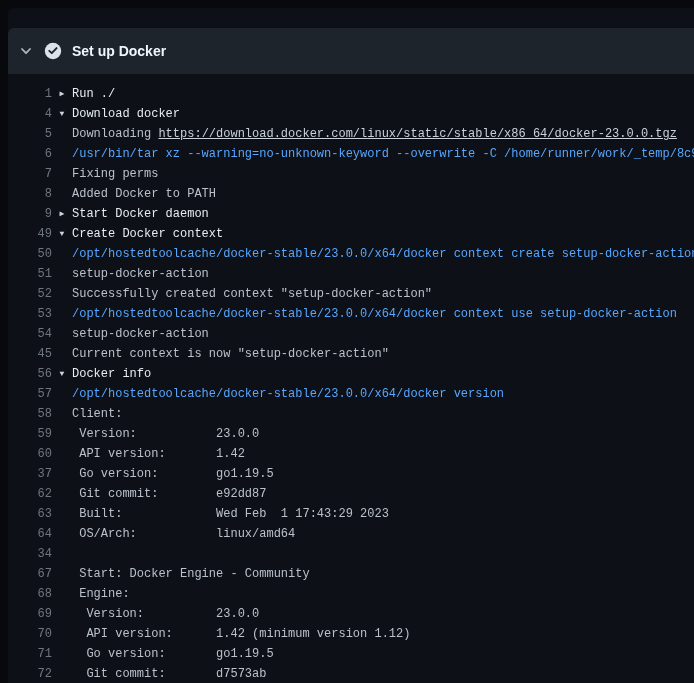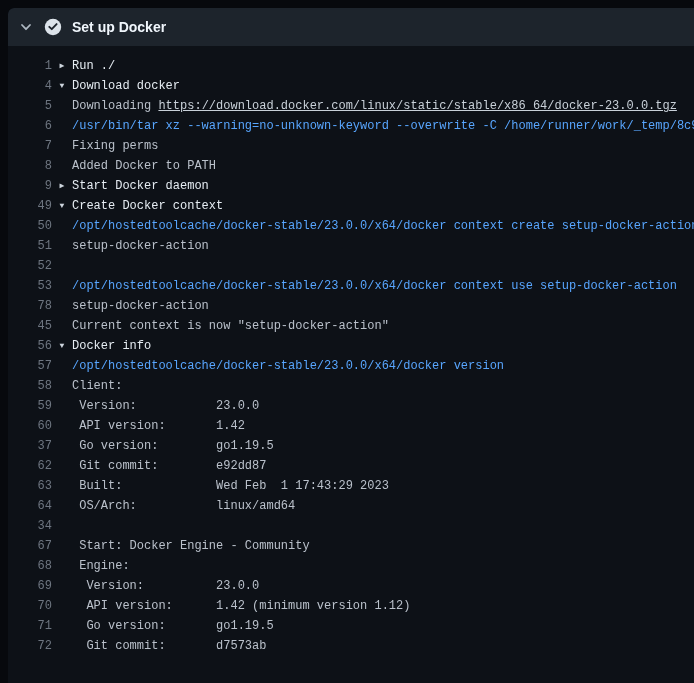--- a/index.html
+++ b/index.html
@@ -9,25 +9,26 @@
     font-family: "Liberation Mono","DejaVu Sans Mono",monospace;
     position: relative;
   }
   .log-container {
     position:absolute; top:8px; left:8px; right:0; bottom:0;
     background: var(--background, #0d1117);
     border-top-left-radius:6px;
     overflow:hidden;
   }
   .step-header {
-    height:38px;
+    height:46px;
     background: var(--header-background, #1d242c);
     display:flex; align-items:center;
     padding:0 10px 0 6px;
     border-top-left-radius:6px;
+    margin-top:20px;
   }
   .chev-btn {
     width:24px; height:24px; display:flex; align-items:center; justify-content:center;
     cursor:pointer; flex:none;
   }
   .status-wrap { width:18px; height:18px; margin-left:6px; flex:none; display:flex; }
   .step-title {
     font-family:"Liberation Sans",sans-serif;
     font-size:14px; font-weight:600;
     color:#f0f6fc;
@@ -78,23 +79,23 @@
       <div class="row"><span class="num">1</span><span class="gutter">▶</span><span class="text"><span class="seg-group">Run ./</span></span></div>
       <div class="row"><span class="num">4</span><span class="gutter">▼</span><span class="text"><span class="seg-group">Download docker</span></span></div>
       <div class="row"><span class="num">5</span><span class="gutter"></span><span class="text"><span class="seg-plain">Downloading </span><span class="seg-url">https://download.docker.com/linux/static/stable/x86_64/docker-23.0.0.tgz</span></span></div>
       <div class="row"><span class="num">6</span><span class="gutter"></span><span class="text"><span class="seg-cmd">/usr/bin/tar xz --warning=no-unknown-keyword --overwrite -C /home/runner/work/_temp/8c93</span></span></div>
       <div class="row"><span class="num">7</span><span class="gutter"></span><span class="text"><span class="seg-plain">Fixing perms</span></span></div>
       <div class="row"><span class="num">8</span><span class="gutter"></span><span class="text"><span class="seg-plain">Added Docker to PATH</span></span></div>
       <div class="row"><span class="num">9</span><span class="gutter">▶</span><span class="text"><span class="seg-group">Start Docker daemon</span></span></div>
       <div class="row"><span class="num">49</span><span class="gutter">▼</span><span class="text"><span class="seg-group">Create Docker context</span></span></div>
       <div class="row"><span class="num">50</span><span class="gutter"></span><span class="text"><span class="seg-cmd">/opt/hostedtoolcache/docker-stable/23.0.0/x64/docker context create setup-docker-action</span></span></div>
       <div class="row"><span class="num">51</span><span class="gutter"></span><span class="text"><span class="seg-plain">setup-docker-action</span></span></div>
-      <div class="row"><span class="num">52</span><span class="gutter"></span></div>
+      <div class="row"><span class="num">52</span><span class="gutter"></span><span class="text"><span class="seg-plain">Successfully created context "setup-docker-action"</span></span></div>
       <div class="row"><span class="num">53</span><span class="gutter"></span><span class="text"><span class="seg-cmd">/opt/hostedtoolcache/docker-stable/23.0.0/x64/docker context use setup-docker-action</span></span></div>
-      <div class="row"><span class="num">78</span><span class="gutter"></span><span class="text"><span class="seg-plain">setup-docker-action</span></span></div>
+      <div class="row"><span class="num">54</span><span class="gutter"></span><span class="text"><span class="seg-plain">setup-docker-action</span></span></div>
       <div class="row"><span class="num">45</span><span class="gutter"></span><span class="text"><span class="seg-plain">Current context is now "setup-docker-action"</span></span></div>
       <div class="row"><span class="num">56</span><span class="gutter">▼</span><span class="text"><span class="seg-group">Docker info</span></span></div>
       <div class="row"><span class="num">57</span><span class="gutter"></span><span class="text"><span class="seg-cmd">/opt/hostedtoolcache/docker-stable/23.0.0/x64/docker version</span></span></div>
       <div class="row"><span class="num">58</span><span class="gutter"></span><span class="text"><span class="seg-plain">Client:</span></span></div>
       <div class="row"><span class="num">59</span><span class="gutter"></span><span class="text"><span class="seg-plain"> Version:           23.0.0</span></span></div>
       <div class="row"><span class="num">60</span><span class="gutter"></span><span class="text"><span class="seg-plain"> API version:       1.42</span></span></div>
       <div class="row"><span class="num">37</span><span class="gutter"></span><span class="text"><span class="seg-plain"> Go version:        go1.19.5</span></span></div>
       <div class="row"><span class="num">62</span><span class="gutter"></span><span class="text"><span class="seg-plain"> Git commit:        e92dd87</span></span></div>
       <div class="row"><span class="num">63</span><span class="gutter"></span><span class="text"><span class="seg-plain"> Built:             Wed Feb  1 17:43:29 2023</span></span></div>
       <div class="row"><span class="num">64</span><span class="gutter"></span><span class="text"><span class="seg-plain"> OS/Arch:           linux/amd64</span></span></div>

